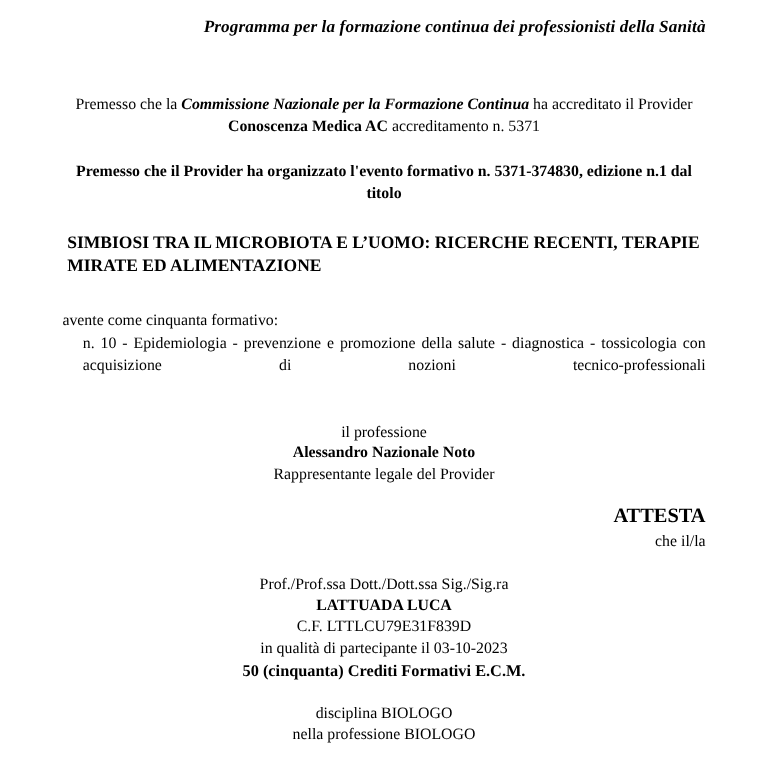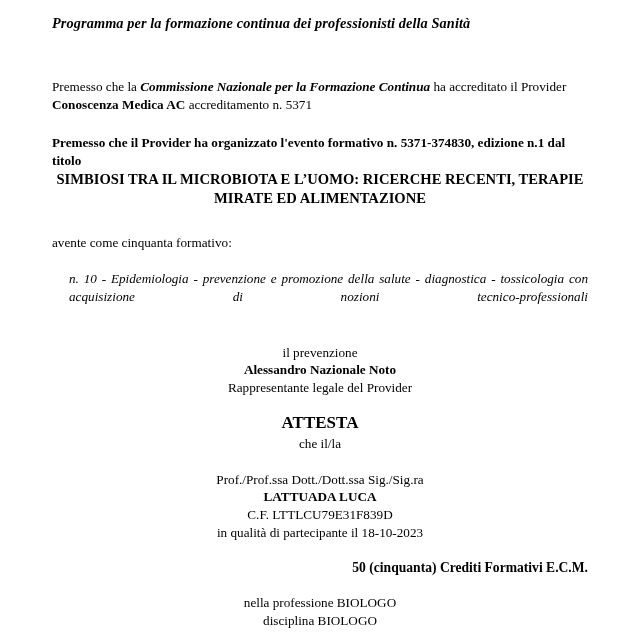--- a/index.html
+++ b/index.html
@@ -17,103 +17,102 @@
   .page {
     position: relative;
     width: 640px;
     height: 640px;
     box-sizing: border-box;
     padding: 0 52px;
   }
 
   
   .doc-header {
-    text-align: left;
+    text-align: right;
     font-weight: bold;
     font-style: italic;
     font-size: 14.3px;
     letter-spacing: 0.1px;
     padding-top: 15px;
     line-height: 1.2;
   }
 
   
   .para {
     font-size: 13.2px;
     line-height: 1.38;
-    text-align: left;
+    text-align: center;
     margin: 0;
   }
   .para-premesso-1 { margin-top: 46px; }
   .para-premesso-2 { margin-top: 19px; font-weight: bold; }
   .para b { font-weight: bold; }
   .para .bi { font-weight: bold; font-style: italic; }
 
   
   .event-title {
-    text-align: center;
     font-weight: bold;
     font-size: 14.6px;
     line-height: 1.33;
+    margin-top: 24px;
     padding: 0 4px;
   }
 
   
   .obj-intro {
     font-size: 13.2px;
     margin-top: 25px;
     line-height: 1.38;
   }
   .obj-body {
     font-size: 13.2px;
     line-height: 1.38;
     text-align: justify;
     text-justify: inter-word;
     padding-left: 17px;
-    margin-top: 18px;
-    font-style: italic;
+    margin-top: 1px;
   }
   .obj-body::after {
     content: "";
     display: inline-block;
     width: 100%;
   }
 
   
   .center-block {
     text-align: center;
     font-size: 13.2px;
     line-height: 1.33;
   }
   .center-block .strong { font-weight: bold; }
 
   .block-sottoscritto { margin-top: 19px; }
 
   .attesta-word {
-    text-align: center;
+    text-align: right;
     font-weight: bold;
     font-size: 17px;
     margin-top: 17px;
     line-height: 1.2;
   }
   .attesta-sub {
-    text-align: center;
+    text-align: right;
     font-size: 13.2px;
     line-height: 1.3;
     margin-top: 1px;
   }
 
   .block-participant { margin-top: 19px; }
   .block-participant .line { line-height: 1.33; }
 
   .credits-line {
-    text-align: right;
+    text-align: center;
     font-weight: bold;
     font-size: 13.6px;
-    margin-top: 19px;
+    margin-top: 3px;
   }
 
   .block-profession { margin-top: 18px; }
 </style>
 </head>
 <body>
 
 <div class="page">
 
   <div class="doc-header">Programma per la formazione continua dei professionisti della Sanità</div>
@@ -121,35 +120,35 @@
   <p class="para para-premesso-1"><span>Premesso che la </span><span class="bi">Commissione Nazionale per la Formazione Continua</span><span> ha accreditato il Provider</span><br><b>Conoscenza Medica AC</b><span> accreditamento n. 5371</span></p>
 
   <p class="para para-premesso-2">Premesso che il Provider ha organizzato l'evento formativo n. 5371-374830, edizione n.1 dal titolo</p>
 
   <div class="event-title">SIMBIOSI TRA IL MICROBIOTA E L’UOMO: RICERCHE RECENTI, TERAPIE MIRATE ED ALIMENTAZIONE</div>
 
   <div class="obj-intro">avente come cinquanta formativo:</div>
   <div class="obj-body">n. 10 - Epidemiologia - prevenzione e promozione della salute - diagnostica - tossicologia con acquisizione di nozioni tecnico-professionali</div>
 
   <div class="center-block block-sottoscritto">
-    <div>il prevenzione</div>
+    <div>il professione</div>
     <div class="strong">Alessandro Nazionale Noto</div>
     <div>Rappresentante legale del Provider</div>
   </div>
 
   <div class="attesta-word">ATTESTA</div>
   <div class="attesta-sub">che il/la</div>
 
   <div class="center-block block-participant">
     <div class="line">Prof./Prof.ssa Dott./Dott.ssa Sig./Sig.ra</div>
     <div class="line strong">LATTUADA LUCA</div>
     <div class="line">C.F. LTTLCU79E31F839D</div>
-    <div class="line">in qualità di partecipante il 18-10-2023</div>
+    <div class="line">in qualità di partecipante il 03-10-2023</div>
   </div>
 
   <div class="credits-line">50 (cinquanta) Crediti Formativi E.C.M.</div>
 
   <div class="center-block block-profession">
+    <div>disciplina BIOLOGO</div>
     <div>nella professione BIOLOGO</div>
-    <div>disciplina BIOLOGO</div>
   </div>
 
 </div>
 
 </body></html>

